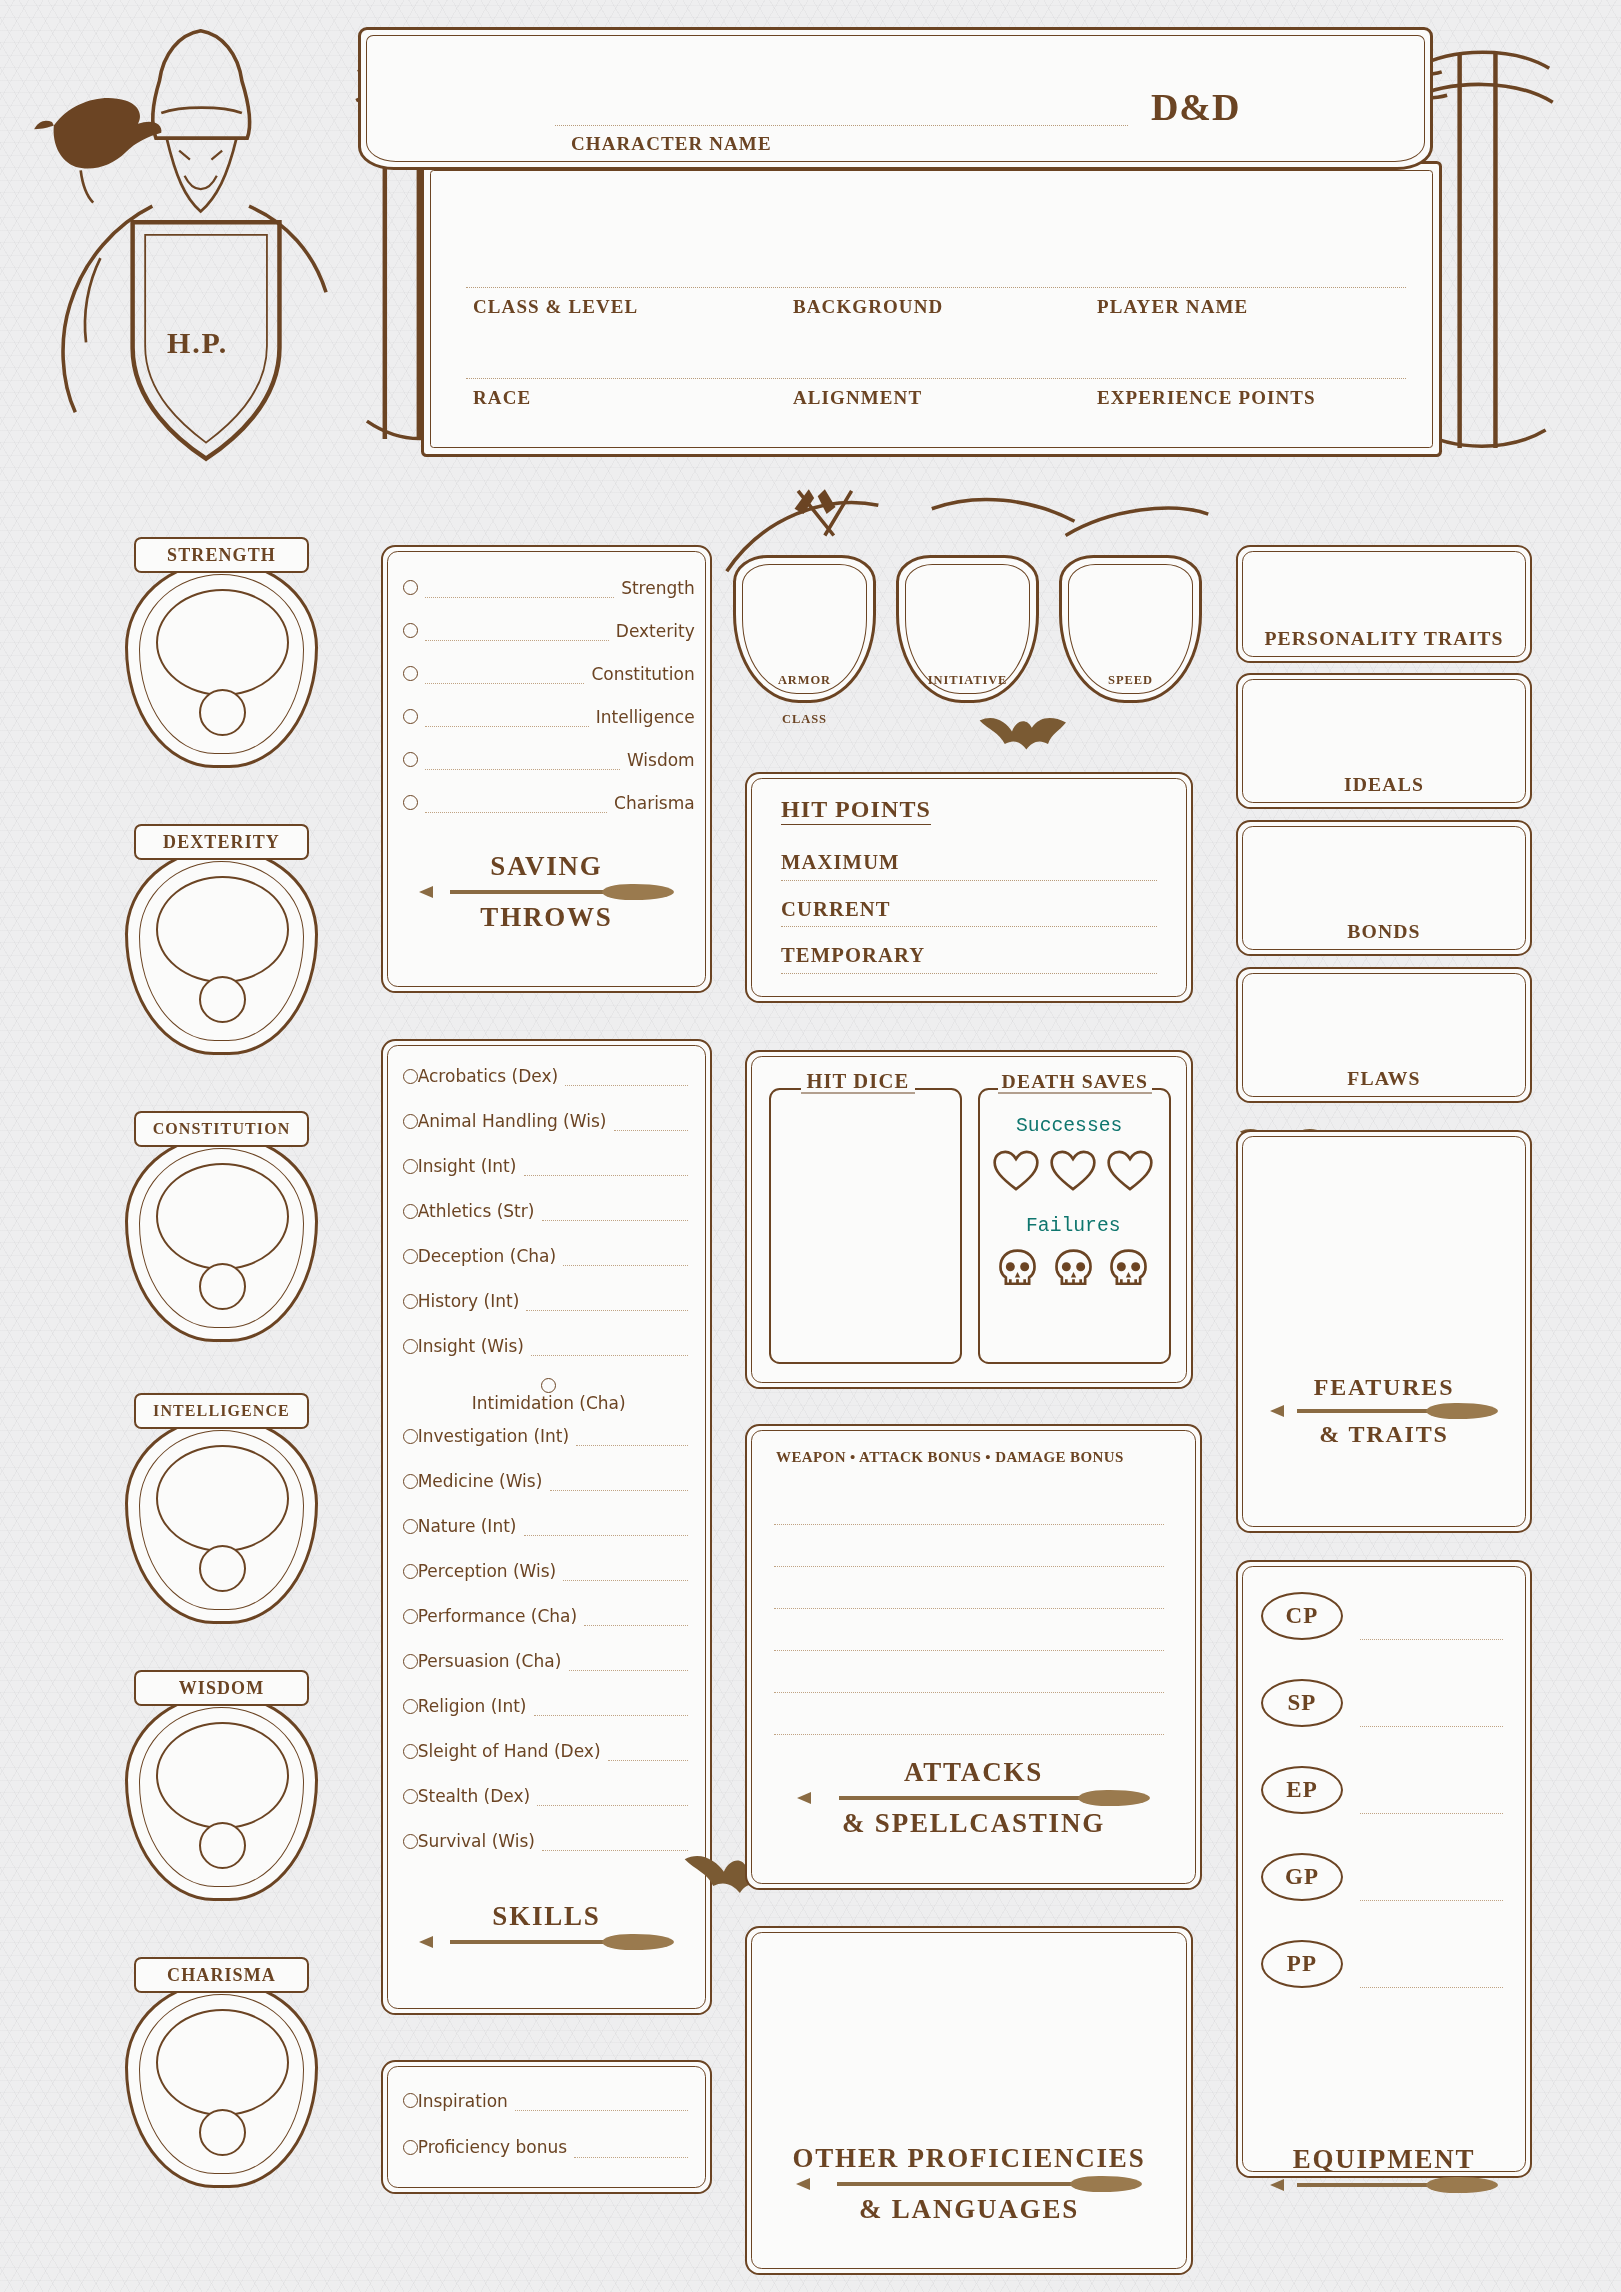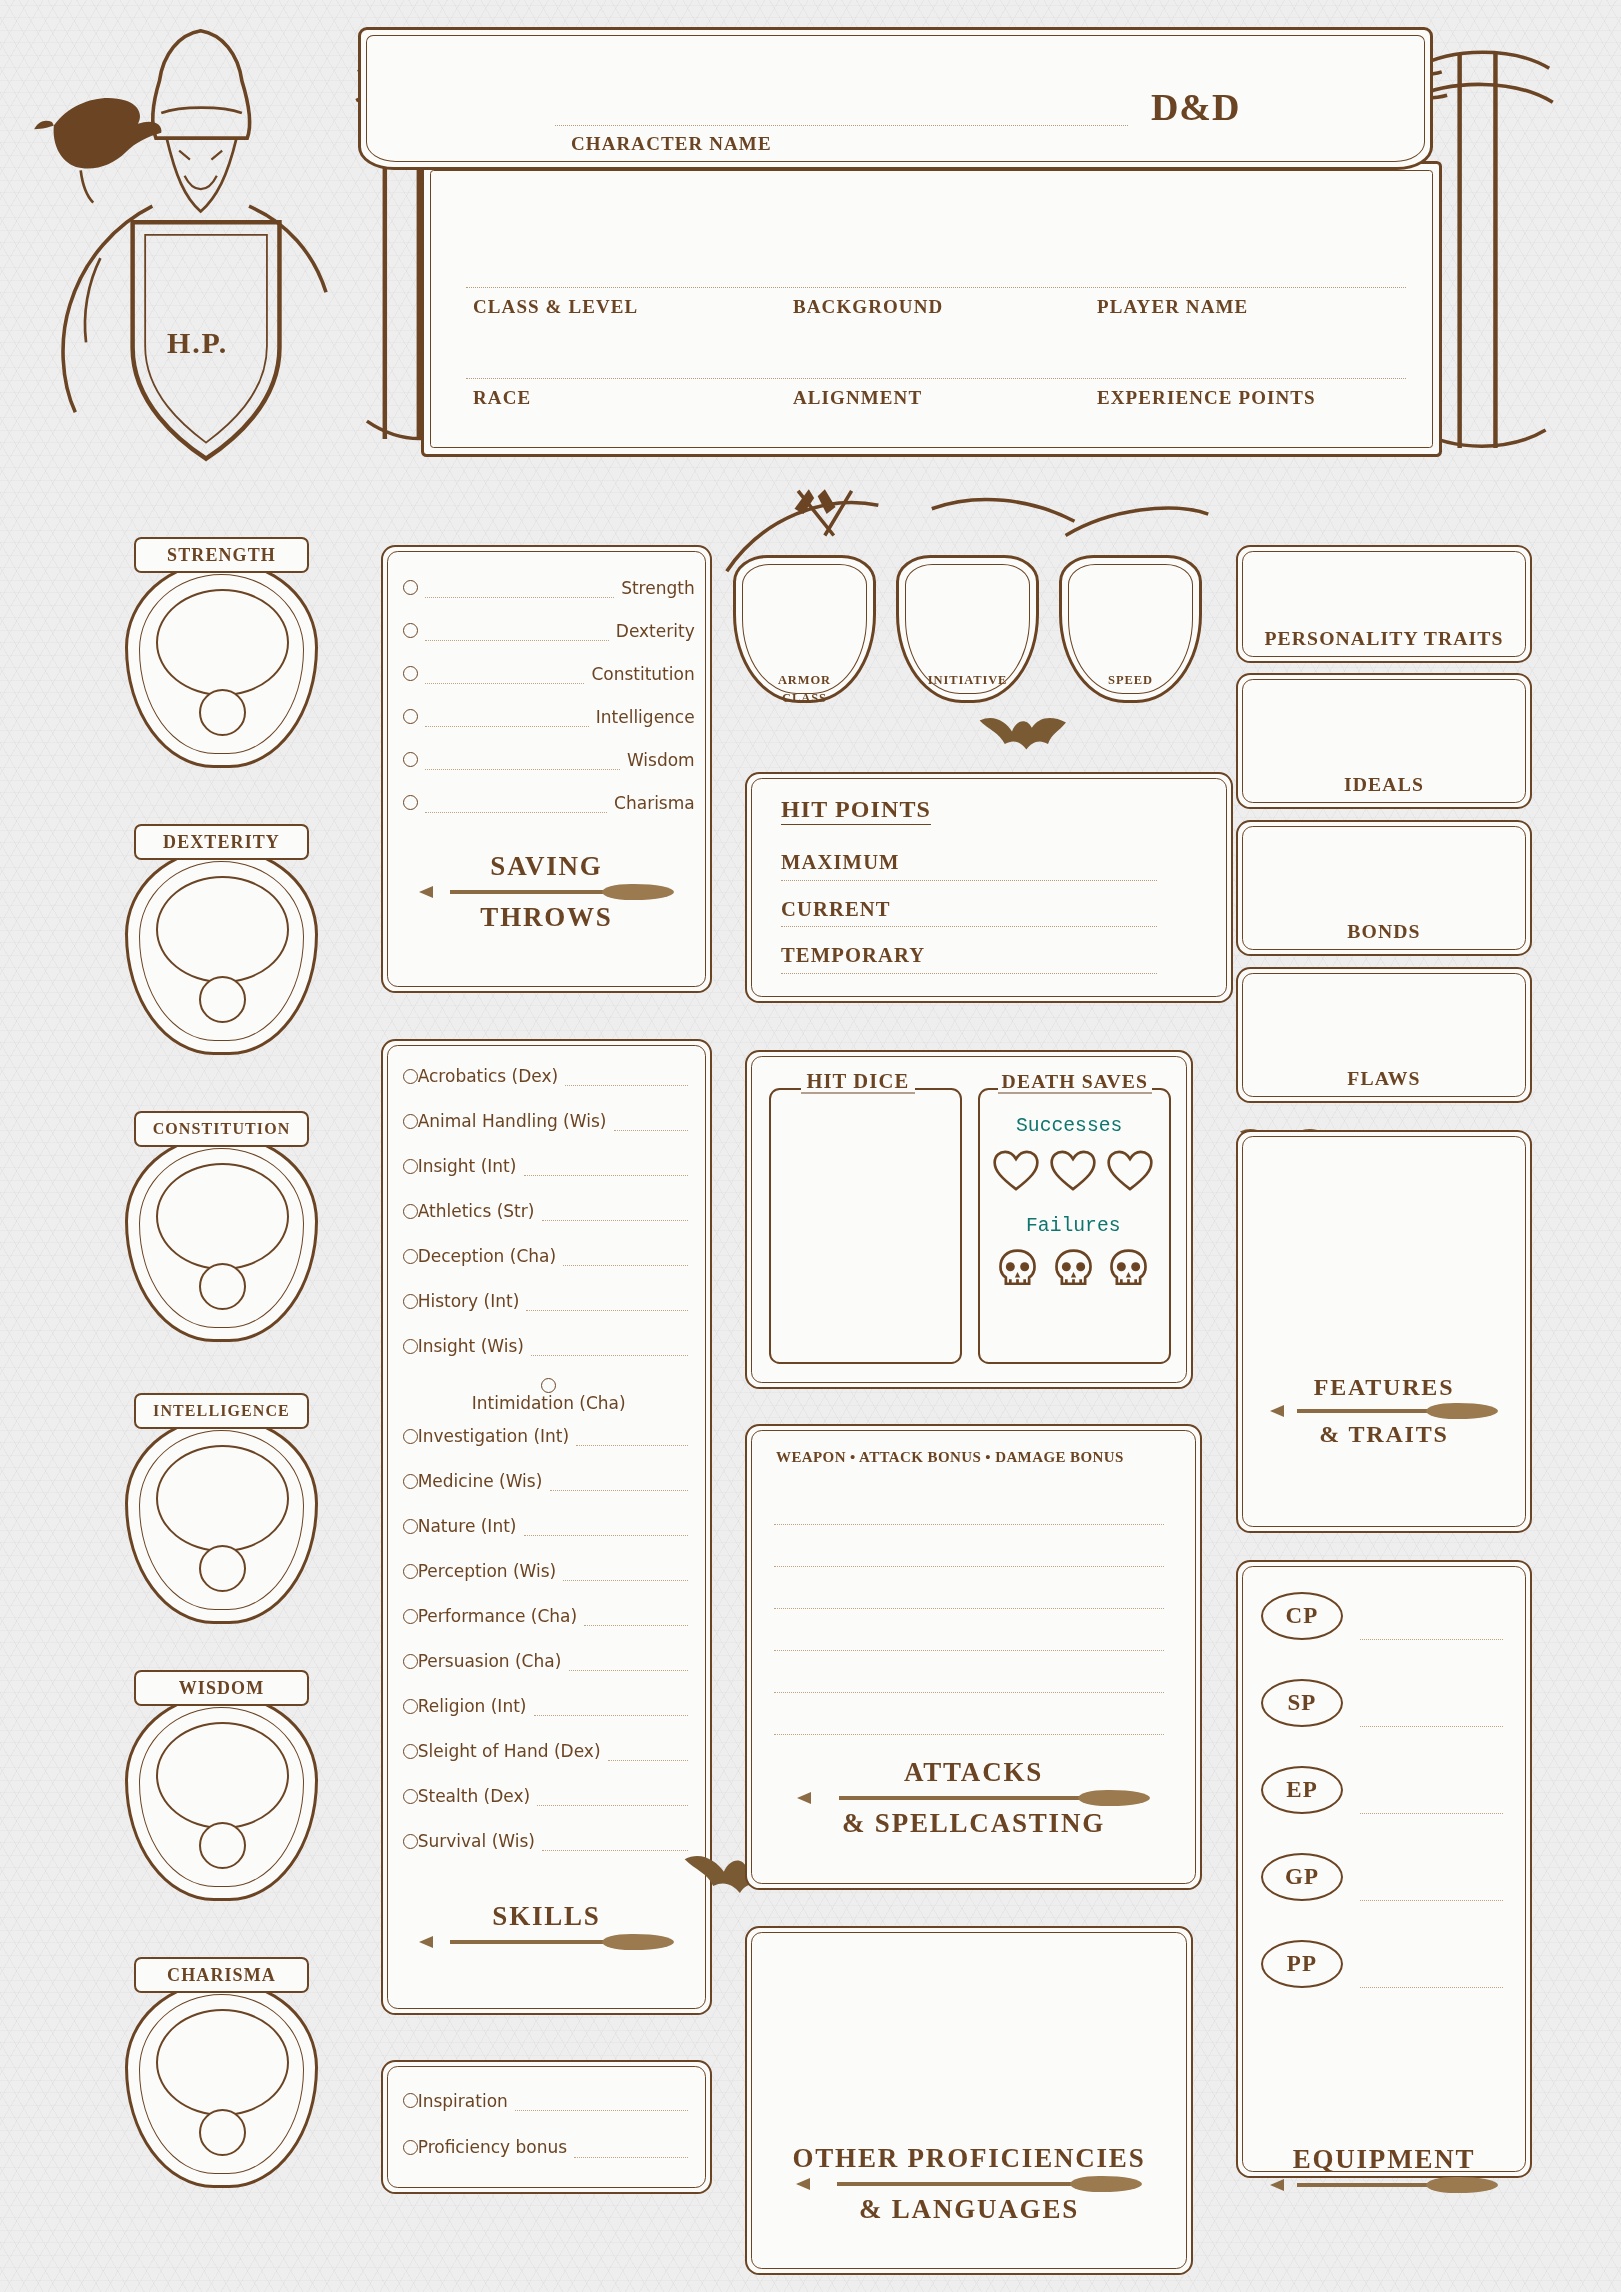--- a/index.html
+++ b/index.html
@@ -529,34 +529,34 @@
     <path class="artline" style="stroke-width:4" d="M100 10 L140 60 M160 10 L130 60"></path>
     <path class="artfill" d="M96 30 l16 -22 6 10 -12 18z"></path>
     <path class="artfill" d="M142 28 l-12 -20 -8 8 10 20z"></path>
     <path class="artline" style="stroke-width:4" d="M250 30 C300 12 360 18 410 44"></path>
     <path class="artline" style="stroke-width:4" d="M400 60 C450 30 520 22 560 36"></path>
   </svg>
 
   <div class="stat-shield" style="left:733px;top:555px;">
     <div class="caps lbl">ARMOR</div>
   </div>
-  <div class="caps" style="position:absolute;left:733px;top:691px;width:143px;text-align:center;font-size:12.5px;letter-spacing:0.9px;">CLASS</div>
+  <div class="caps" style="position:absolute;left:733px;top:712px;width:143px;text-align:center;font-size:12.5px;letter-spacing:0.9px;">CLASS</div>
 
   <div class="stat-shield" style="left:896px;top:555px;">
     <div class="caps lbl">INITIATIVE</div>
   </div>
   <div class="stat-shield" style="left:1059px;top:555px;">
     <div class="caps lbl">SPEED</div>
   </div>
 
   <svg style="position:absolute;left:976px;top:708px;width:99px;height:54px" viewBox="0 0 110 60" width="99" height="54">
     <path class="bat" d="M4 14 C20 6 34 16 40 26 C44 14 56 10 62 22 C70 10 84 8 100 16 C92 26 84 28 80 40 C70 34 62 38 56 46 C50 38 42 34 32 40 C26 28 14 24 4 14 Z"></path>
   </svg>
 
-  <div class="box inner-stroke" style="left:745px;top:772px;width:488px;height:231px;">
+  <div class="box inner-stroke" style="left:745px;top:772px;width:448px;height:231px;">
     <div class="caps" style="position:absolute;left:34px;top:21.5px;font-size:24px;border-bottom:1.8px solid #6b4423;padding-bottom:1.8px;">HIT POINTS</div>
     <div class="caps" style="position:absolute;left:34px;top:77px;font-size:20.6px;">Maximum</div>
     <div class="dotline" style="left:34px;top:106px;width:376px;"></div>
     <div class="caps" style="position:absolute;left:34px;top:124px;font-size:20.6px;">Current</div>
     <div class="dotline" style="left:34px;top:152px;width:376px;"></div>
     <div class="caps" style="position:absolute;left:34px;top:170px;font-size:20.6px;">Temporary</div>
     <div class="dotline" style="left:34px;top:199px;width:376px;"></div>
   </div>
 
   <div class="box inner-stroke" style="left:745px;top:1050px;width:448px;height:339px;">

